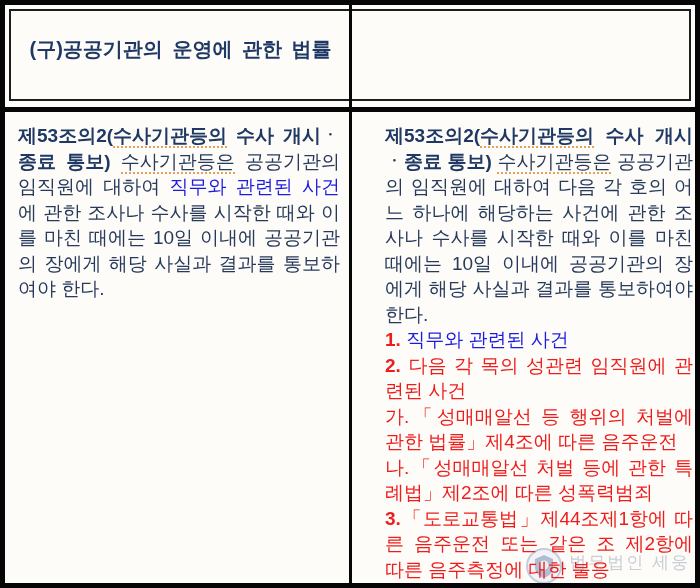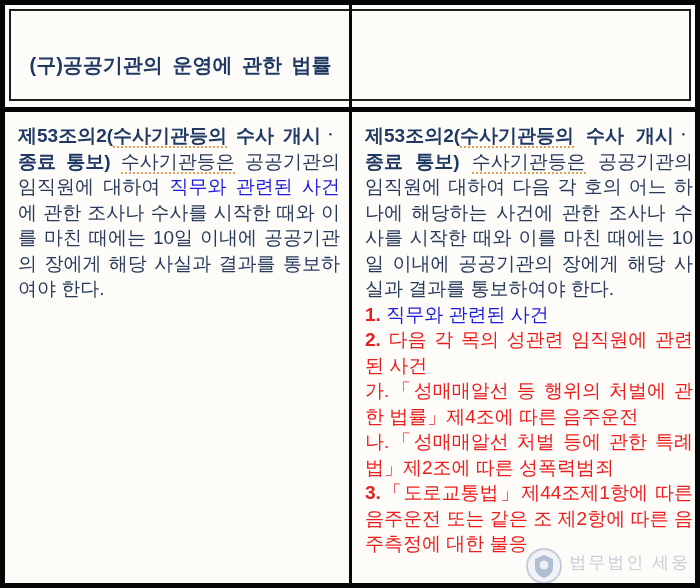--- a/index.html
+++ b/index.html
@@ -8,29 +8,29 @@
     background:#fdfcf8;border:5px solid #060606;overflow:hidden;
     font-family:"Liberation Sans",sans-serif;
   }
   
   .vdiv{position:absolute;top:0;bottom:0;left:344px;width:3px;background:#060606;z-index:3;}
   
   .header-outline{position:absolute;top:4px;left:4px;right:4px;height:92px;border:2px solid #1d1d1d;z-index:1;box-sizing:border-box;background:transparent;pointer-events:none;}
   
   .hsep{position:absolute;top:102px;left:0;right:0;height:5px;background:#060606;z-index:3;}
 
-  .header-grid{position:absolute;top:16px;left:6px;right:6px;height:88px;display:grid;grid-template-columns:1fr 1fr;z-index:2;}
+  .header-grid{position:absolute;top:0;left:6px;right:6px;height:88px;display:grid;grid-template-columns:1fr 1fr;z-index:2;}
   .header-cell{
     display:flex;flex-direction:column;justify-content:center;align-items:center;
     text-align:center;color:#1f3864;padding:0 16px;word-spacing:4px;
   }
   .h-title{font-weight:bold;font-size:20px;line-height:27px;}
   .h-meta{font-size:18px;line-height:25px;}
 
-  .body-grid{position:absolute;top:107px;left:0;right:0;bottom:0;display:grid;grid-template-columns:344px 1fr;z-index:2;}
+  .body-grid{position:absolute;top:107px;left:0;right:0;bottom:0;display:grid;grid-template-columns:344px 1fr;z-index:2;gap:20px;}
   .body-cell{box-sizing:border-box;}
   .body-cell.left{padding:11px 9px 0 13px;}
   .body-cell.right{padding:11px 2px 0 16px;}
   .law-text{font-size:19px;line-height:25.5px;color:#273a5c;text-align:justify;word-break:break-all;}
   .law-item{font-size:19px;line-height:25.5px;text-align:justify;word-break:break-all;}
   .b{font-weight:bold;color:#1f3864;}
   .blue{color:#1c1ce0;}
   .red{color:#ee1d1d;}
   .rb{color:#ee1d1d;font-weight:bold;}
   .sp{border-bottom:2px dotted #e2a25c;}

